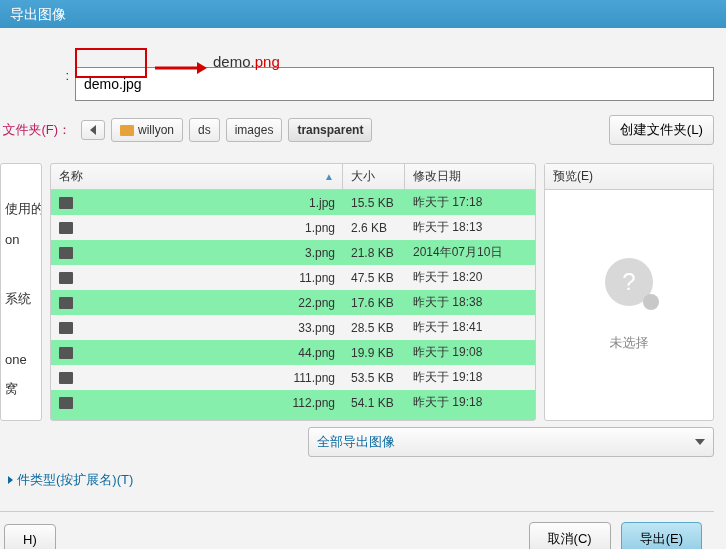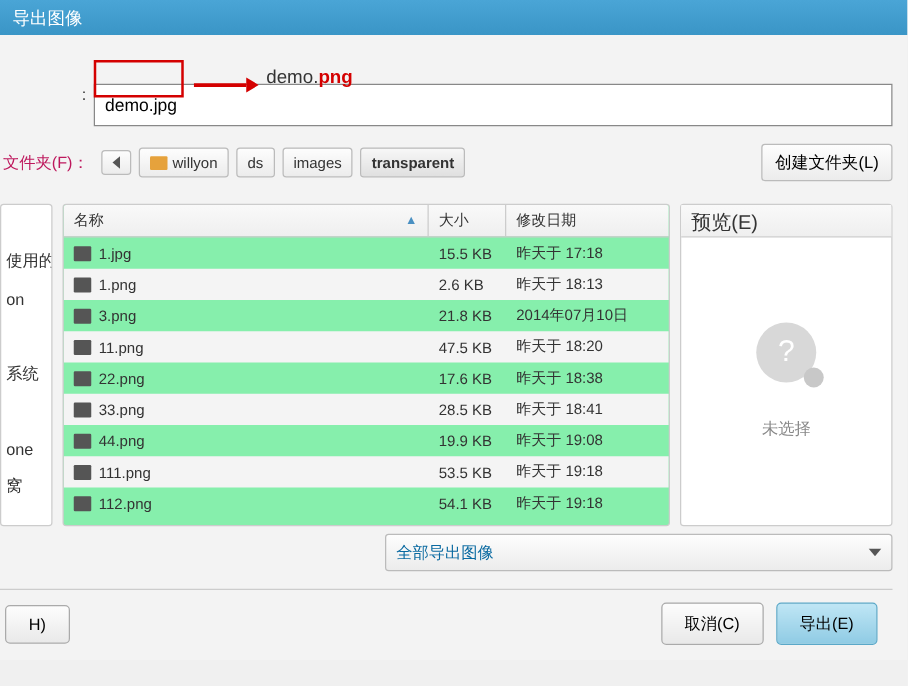--- a/index.html
+++ b/index.html
@@ -54,21 +54,21 @@
     position: absolute;
     left: 80px; top: 10px;
     pointer-events: none;
   }
   .annot-target {
     position: absolute;
     left: 138px; top: 3px;
     font-size: 15px;
     pointer-events: none;
   }
-  .annot-target .red { color: #d40000; font-weight: 700; }
+  .annot-target .red { color: #d40000; font-weight: 400; }
 
   .folder-row {
     display: flex;
     align-items: center;
     margin-bottom: 18px;
     gap: 6px;
   }
   .folder-label { width: 75px; text-align: right; padding-right: 4px; color: #be185d; }
   .pathbtn {
     border: 1px solid #bbb;
@@ -145,21 +145,21 @@
   .col-date { width: 130px; border-right: none !important;}
   .frow {
     display: flex;
     height: 25px;
     align-items: center;
     font-size: 12px;
     border-bottom: 0;
   }
   .frow:nth-child(even) { background: #f4f4f4; }
   .frow .cell { padding: 3px 8px; overflow:hidden; white-space:nowrap; }
-  .frow .cname { flex: 1; display:flex; align-items:center; gap:6px;}
+  .frow .cname { flex: 1; display:flex; align-items:center; gap:6px;justify-content:space-between;}
   .frow .csize { width: 62px; }
   .frow .cdate { width: 130px; }
   .ficon {
     width: 14px; height: 12px;
     background: #555;
     display: inline-block;
     border-radius: 1px;
   }
   .preview-panel {
     width: 170px;
@@ -167,21 +167,21 @@
     background: #fff;
     border-radius: 3px;
     display: flex;
     flex-direction: column;
   }
   .preview-head {
     padding: 4px 8px;
     background: linear-gradient(#f9f9f9,#efefef);
     border-bottom: 1px solid #ccc;
     height: 26px;
-    font-size: 16px;
+    font-size: 12px;
   }
   .preview-body {
     flex:1;
     display:flex;
     flex-direction:column;
     align-items:center;
     justify-content:center;
     color: #aaa;
   }
   .preview-placeholder {
@@ -409,20 +409,23 @@
     </div>
   </div>
 
   <div class="combo-row">
     <div class="combo">
       <span>全部导出图像</span>
       <span class="tri"></span>
     </div>
   </div>
 
+  <div class="linkish">
+    <span class="tri-right-expand"></span><span>件类型(按扩展名)(T)</span>
+  </div>
 
   <div class="hr"></div>
 
   <div class="footer">
     <button class="btn">H)</button>
     <div class="right">
       <button class="btn">取消(C)</button>
       <button class="btn primary">导出(E)</button>
     </div>
   </div>

